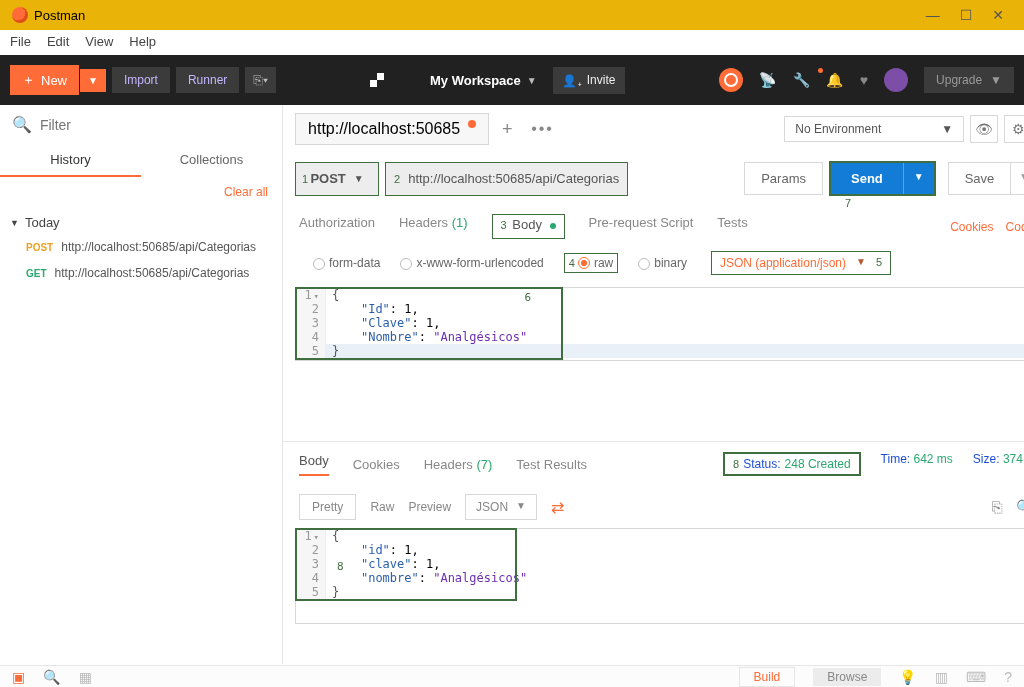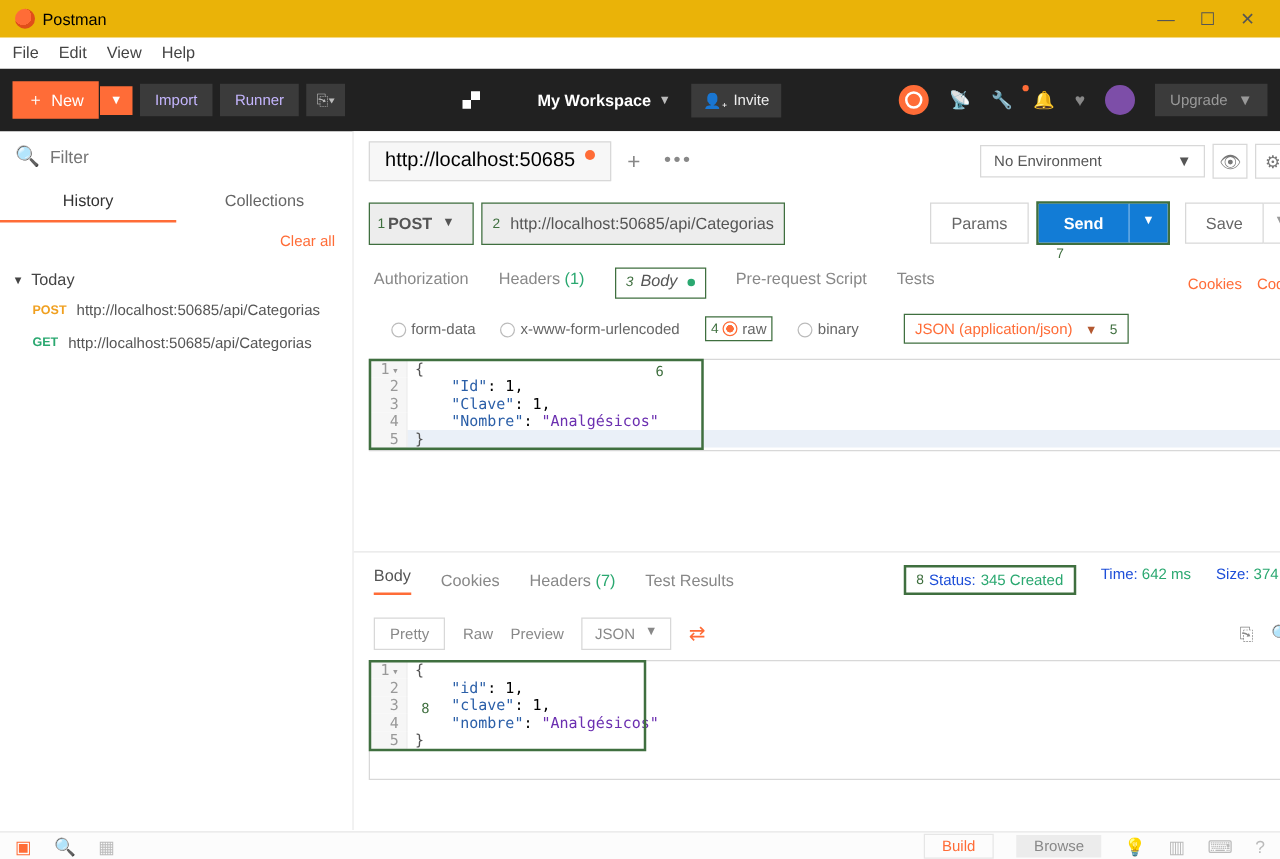--- a/index.html
+++ b/index.html
@@ -60,30 +60,30 @@
 .send-drop { background: #127cd6; color: #fff; padding: 8px 10px; font-size: 10px; border-left: 1px solid rgba(255,255,255,0.3); cursor: pointer; }
 .send-group .num { position: absolute; left: 14px; top: 34px; color: #3f6f3f; font-size: 11px; }
 .save-group { display: flex; }
 .save-btn { border: 1px solid #d8d8d8; padding: 8px 16px; font-size: 13px; color: #666; cursor: pointer; }
 .save-drop { border: 1px solid #d8d8d8; border-left: none; padding: 8px; font-size: 10px; color: #999; cursor: pointer; }
 .reqtabs { display: flex; gap: 24px; padding: 10px 16px 0; font-size: 13px; color: #888; align-items: center; }
 .reqtab { cursor: pointer; padding-bottom: 8px; }
 .reqtab.active { color: #555; border-bottom: 2px solid #ff6c37; }
 .reqtab .cnt { color: #2aa870; }
 .reqtab .greendot { display: inline-block; width: 6px; height: 6px; border-radius: 50%; background: #2aa870; margin-left: 4px; }
-.reqtab.body-lab { border: 1px solid #3f6f3f; padding: 2px 8px 6px; position: relative; font-style: italic; }
+.reqtab.body-lab { border: 1px solid #3f6f3f; padding: 2px 8px 6px; position: relative; }
 .reqtab.body-lab .num { color: #3f6f3f; font-size: 11px; margin-right: 2px; }
 .rt-links { margin-left: auto; display: flex; gap: 12px; color: #ff6c37; font-size: 12px; }
 .bodytype { display: flex; gap: 20px; padding: 12px 30px; align-items: center; font-size: 12px; color: #666; }
 .radio { width: 12px; height: 12px; border: 1px solid #bbb; border-radius: 50%; display: inline-block; margin-right: 4px; vertical-align: middle; }
 .radio.on { border-color: #ff6c37; background: radial-gradient(circle, #ff6c37 0 40%, #fff 45% 100%); }
 .bt-item { cursor: pointer; }
 .bt-item.rawbox { border: 1px solid #3f6f3f; padding: 2px 4px; display: flex; align-items: center; position: relative; }
 .bt-item.rawbox .num { color: #3f6f3f; font-size: 11px; margin-right: 3px; }
-.ct-sel { border: 1px solid #3f6f3f; padding: 4px 8px; color: #ff6c37; display: flex; align-items: flex-end; gap: 10px; margin-left: 16px; cursor: pointer; }
+.ct-sel { border: 1px solid #3f6f3f; padding: 4px 8px; color: #ff6c37; display: flex; align-items: flex-start; gap: 10px; margin-left: 4px; cursor: pointer; }
 .ct-sel .num { color: #3f6f3f; font-size: 11px; }
 .editor { border: 1px solid #d8d8d8; margin: 0 12px; font-family: Consolas, monospace; font-size: 12px; position: relative; }
 .editor-frame { border: 2px solid #3f6f3f; position: absolute; top: -1px; left: -1px; width: 268px; height: 73px; pointer-events: none; }
 .editor-frame .num { position: absolute; right: 30px; top: 2px; color: #3f6f3f; font-size: 11px; }
 .line { display: flex; }
 .gutter { width: 30px; text-align: right; padding-right: 6px; color: #999; background: #f6f6f6; border-right: 1px solid #eee; }
 .gutter .fold { display: inline-block; font-size: 9px; margin-left: 2px; color: #999; }
 .code { padding-left: 6px; flex: 1; white-space: pre; }
 .code .key { color: #2b5fa8; }
 .code .str { color: #6b2fb0; }
@@ -295,21 +295,21 @@
 
     <div class="respbar">
       <div class="rtab active">Body</div>
       <div class="rtab">Cookies</div>
       <div class="rtab"><span>Headers</span> <span class="cnt">(7)</span></div>
       <div class="rtab">Test Results</div>
       <div class="status-grp">
         <div class="status-box">
           <span class="num">8</span>
           <span class="status-lbl">Status:</span>
-          <span class="status-val">345 Created</span>
+          <span class="status-val">248 Created</span>
         </div>
         <div><span class="status-lbl">Time:</span> <span class="time-val">642 ms</span></div>
         <div><span class="status-lbl">Size:</span> <span class="size-val">374 B</span></div>
       </div>
     </div>
 
     <div class="viewrow">
       <div class="view-tab active">Pretty</div>
       <div>Raw</div>
       <div>Preview</div>

